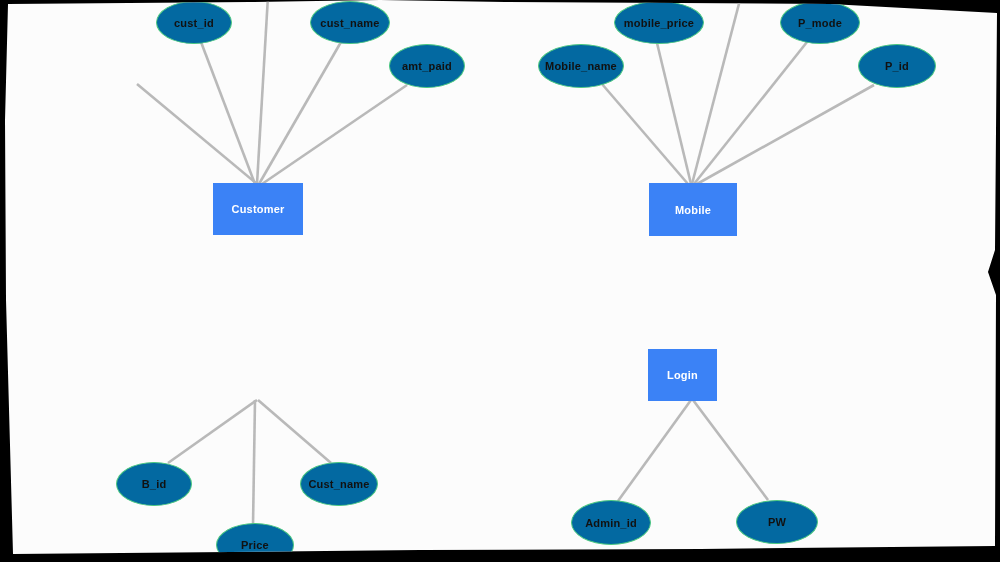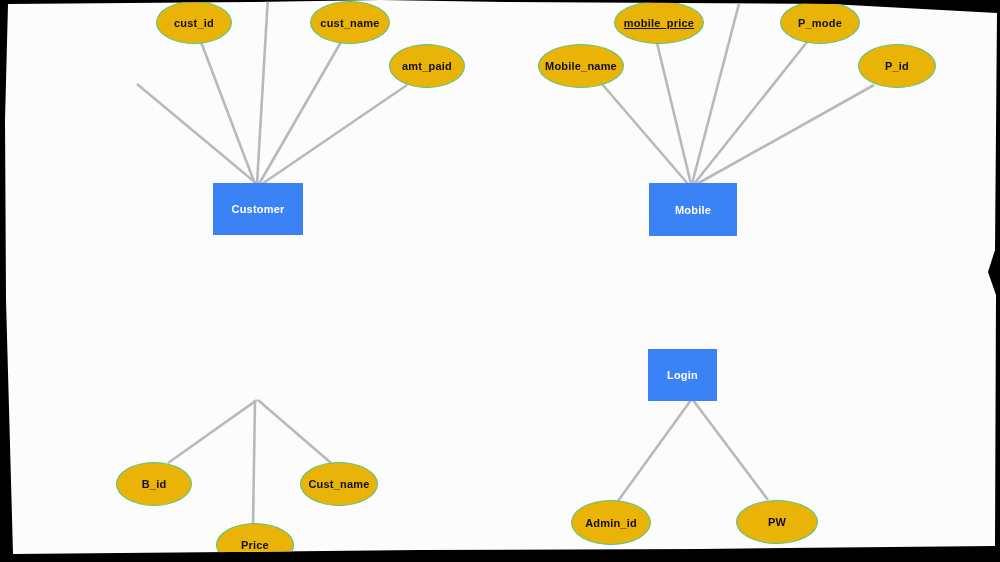--- a/index.html
+++ b/index.html
@@ -47,21 +47,21 @@
     font-size: 11px;
     font-weight: bold;
     letter-spacing: 0.2px;
     box-sizing: border-box;
   }
   .entity {
     background: #3b82f6;
     color: #ffffff;
   }
   .attr {
-    background: #eab308;
+    background: #0369a1;
     border: 1px solid #4cc881;
     border-radius: 50%;
     color: #111111;
   }
 </style>
 </head>
 <body>
 
 <div class="frame">
   <div class="page">
@@ -87,21 +87,21 @@
       <line x1="691" y1="400" x2="618" y2="501"></line>
       <line x1="693" y1="400" x2="768" y2="500"></line>
     </svg>
 
     <div class="node attr" style="left:156px; top:1px;   width:76px; height:43px;">cust_id</div>
     <div class="node attr" style="left:310px; top:1px;   width:80px; height:43px;">cust_name</div>
     <div class="node attr" style="left:389px; top:44px;  width:76px; height:44px;">amt_paid</div>
     <div class="node entity" style="left:213px; top:183px; width:90px; height:52px;">Customer</div>
 
     <div class="node attr" style="left:538px; top:44px;  width:86px; height:44px;">Mobile_name</div>
-    <div class="node attr" style="left:614px; top:1px;   width:90px; height:43px;text-decoration:underline;">mobile_price</div>
+    <div class="node attr" style="left:614px; top:1px;   width:90px; height:43px;">mobile_price</div>
     <div class="node attr" style="left:858px; top:44px;  width:78px; height:44px;">P_id</div>
     <div class="node attr" style="left:780px; top:1px;   width:80px; height:43px;">P_mode</div>
     <div class="node entity" style="left:649px; top:183px; width:88px; height:53px;">Mobile</div>
 
     <div class="node attr" style="left:116px; top:462px; width:76px; height:44px;">B_id</div>
     <div class="node attr" style="left:216px; top:523px; width:78px; height:44px;">Price</div>
     <div class="node attr" style="left:300px; top:462px; width:78px; height:44px;">Cust_name</div>
 
     <div class="node entity" style="left:648px; top:349px; width:69px; height:52px;">Login</div>
     <div class="node attr" style="left:571px; top:500px; width:80px; height:45px;">Admin_id</div>

